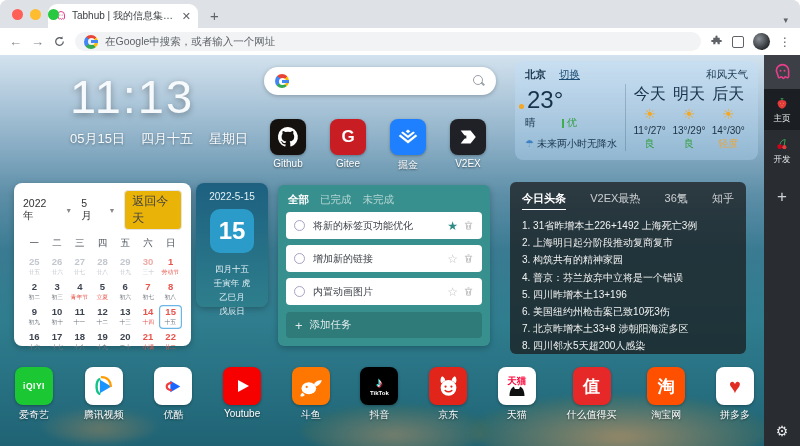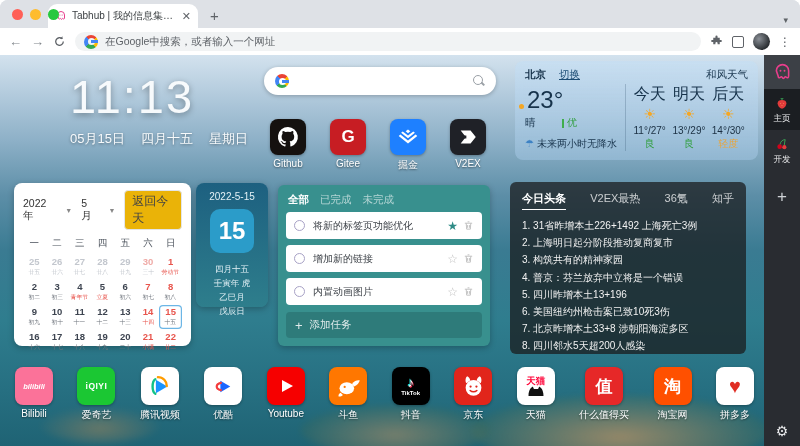--- a/index.html
+++ b/index.html
@@ -501,26 +501,20 @@
           <div class="news-item">4. 普京：芬兰放弃中立将是一个错误</div>
           <div class="news-item">5. 四川昨增本土13+196</div>
           <div class="news-item">6. 美国纽约州枪击案已致10死3伤</div>
           <div class="news-item">7. 北京昨增本土33+8 涉朝阳海淀多区</div>
           <div class="news-item">8. 四川邻水5天超200人感染</div>
         </div>
     </div>
 
     <div class="dock" id="dock">
         <div class="dock-item">
-    <div class="ic" style="background:#fb7299">
-            <span class="bili-txt">bilibili</span>
-          </div>
-    <div class="dock-label">Bilibili</div>
-  </div>
-        <div class="dock-item">
     <div class="ic" style="background:#1bc733">
             <span class="iqiyi-txt">iQIYI</span>
           </div>
     <div class="dock-label">爱奇艺</div>
   </div>
         <div class="dock-item">
     <div class="ic" style="background:#ffffff">
             <svg width="25" height="25" viewBox="0 0 24 24">
               <path d="M8.5 5.5l11 6.5-11 6.5z" fill="#1a94ff"></path>
               <path d="M8 5C4.5 7 4.5 17 8 19" fill="none" stroke="#12c287" stroke-width="2.3" stroke-linecap="round"></path>

